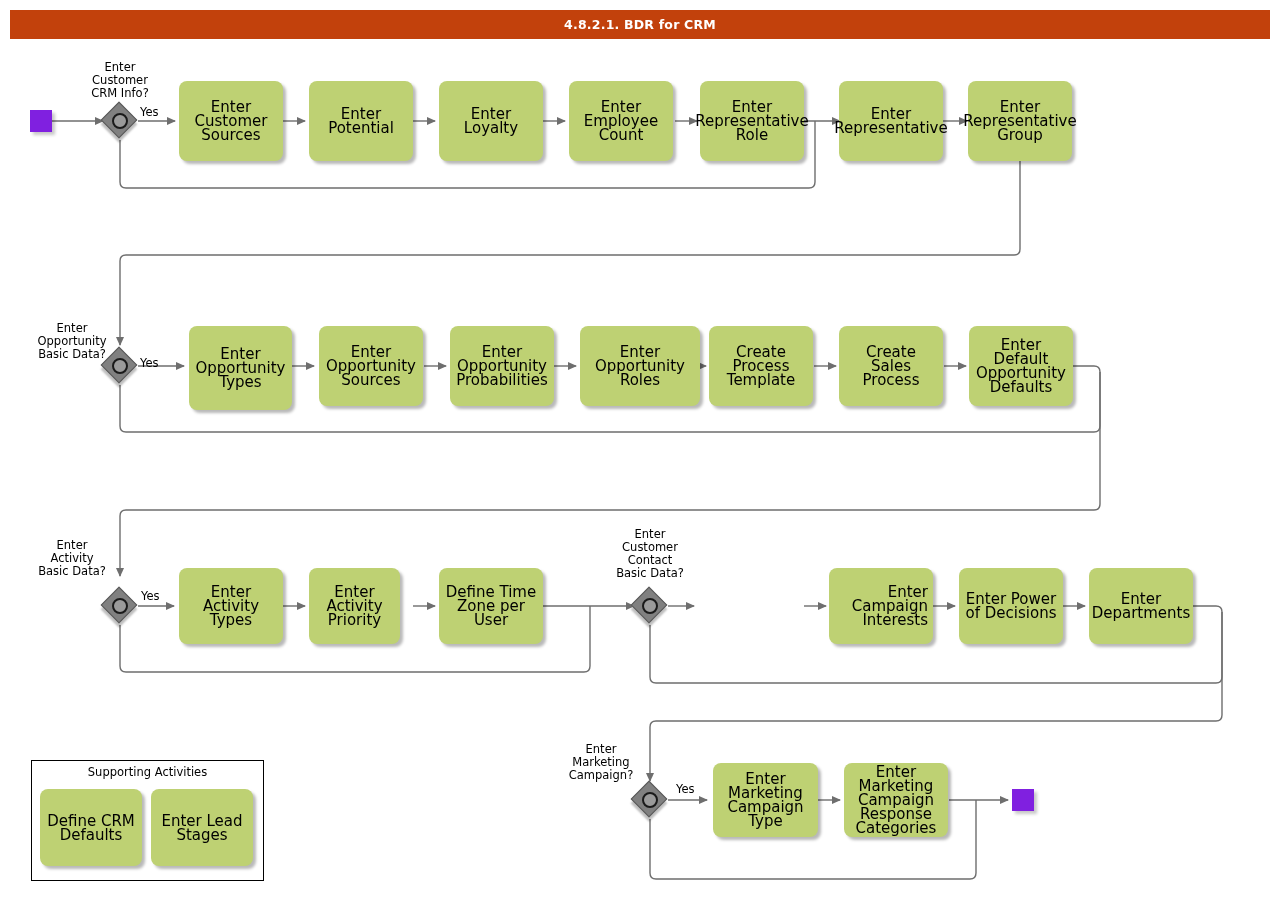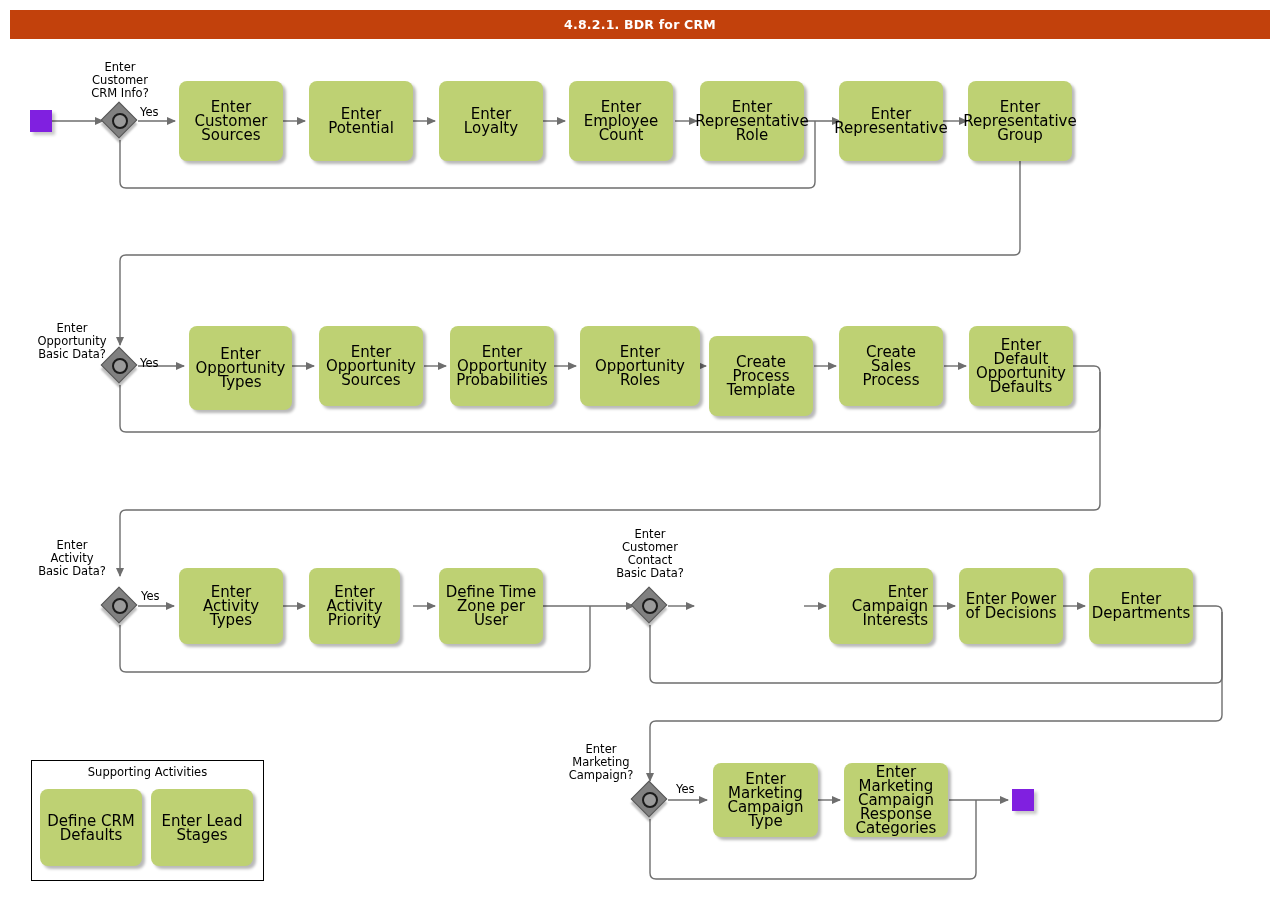--- a/index.html
+++ b/index.html
@@ -134,21 +134,21 @@
   <div class="gateway" style="left:103px;top:349px;">
     <div class="dia"></div>
     <div class="ring"></div>
   </div>
   <div class="edgelabel" style="left:140px;top:356px;">Yes</div>
 
   <div class="task" style="left:189px;top:326px;width:103px;height:84px;">Enter Opportunity Types</div>
   <div class="task" style="left:319px;top:326px;width:104px;height:80px;">Enter Opportunity Sources</div>
   <div class="task" style="left:450px;top:326px;width:104px;height:80px;">Enter Opportunity Probabilities</div>
   <div class="task" style="left:580px;top:326px;width:120px;height:80px;">Enter Opportunity Roles</div>
-  <div class="task" style="left:709px;top:326px;width:104px;height:80px;margin-top:10px;">Create Process Template</div>
+  <div class="task" style="left:709px;top:326px;width:104px;height:80px;">Create Process Template</div>
   <div class="task" style="left:839px;top:326px;width:104px;height:80px;">Create Sales Process</div>
   <div class="task" style="left:969px;top:326px;width:104px;height:80px;">Enter Default Opportunity Defaults</div>
 
   <div class="glabel" style="left:22px;top:539px;width:100px;">
     <div>Enter</div>
     <div>Activity</div>
     <div>Basic Data?</div>
   </div>
   <div class="gateway" style="left:103px;top:589px;">
     <div class="dia"></div>

